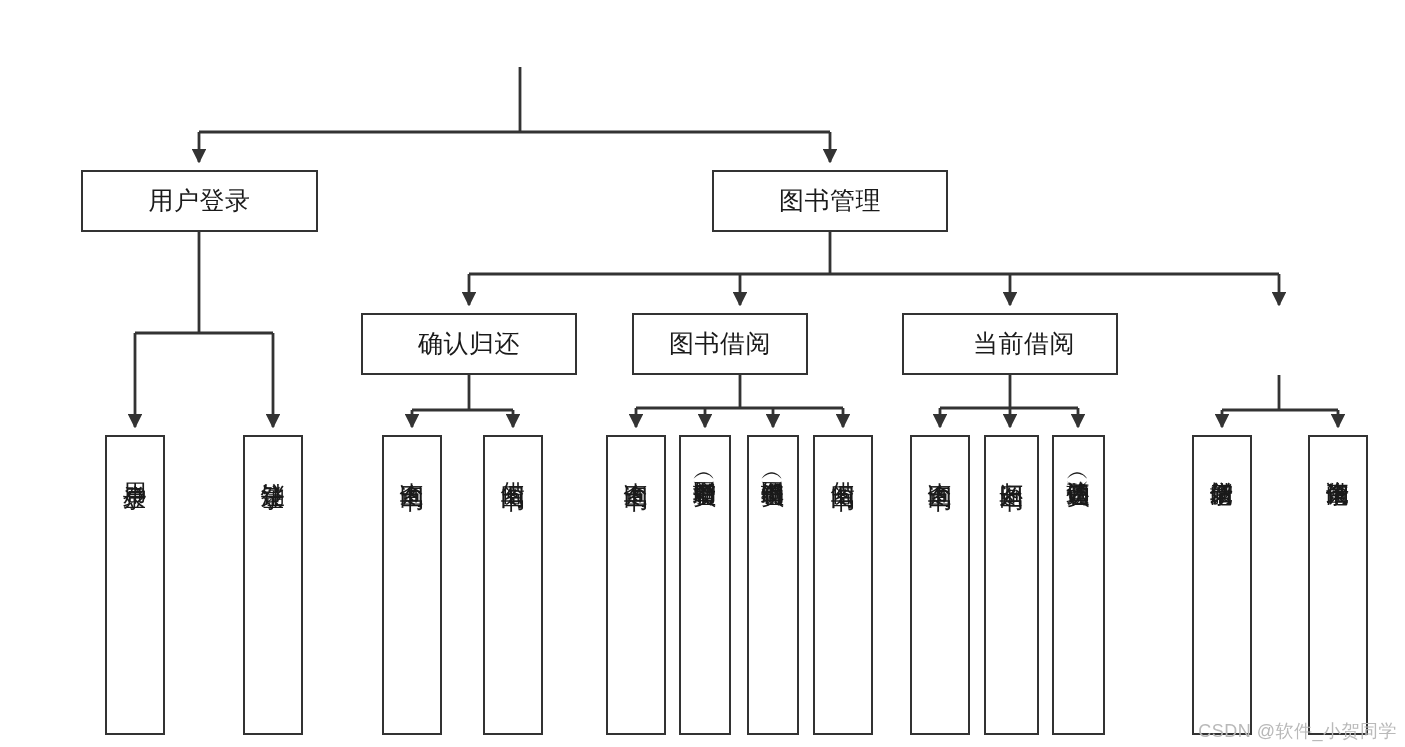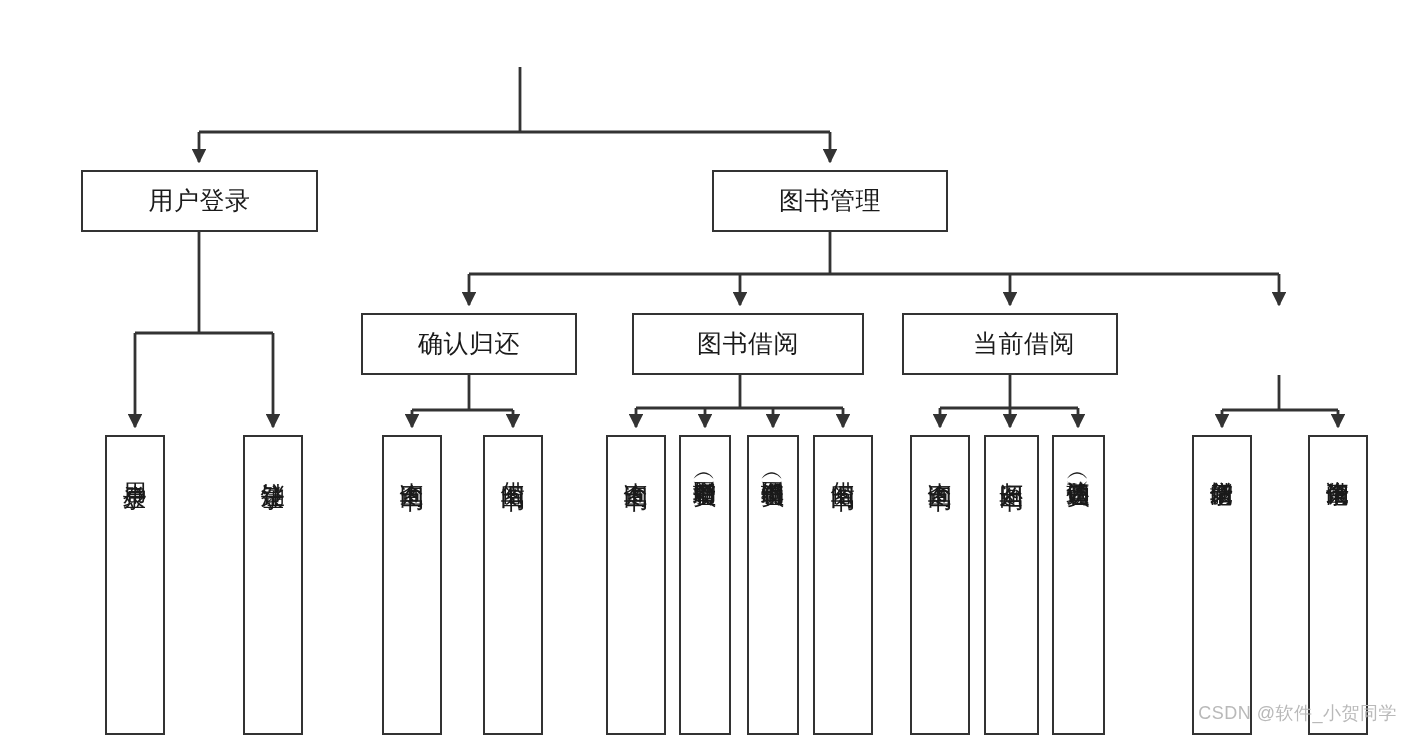--- a/index.html
+++ b/index.html
@@ -66,21 +66,21 @@
     white-space: nowrap;
   }
   .node.v.tight .node-label {
     font-size: 23px;
     line-height: 1.22;
     letter-spacing: 0.5px;
   }
   #watermark {
     position: absolute;
     right: 8px;
-    bottom: 22px;
+    bottom: 4px;
     font-size: 18px;
     color: #b9b9b9;
     letter-spacing: 0.5px;
     z-index: 5;
     white-space: nowrap;
   }
 </style>
 </head>
 <body>
 
@@ -142,21 +142,21 @@
   </div>
 
   <div class="node h" style="left:712px; top:170px; width:236px; height:62px;">
     <span class="node-label">图书管理</span>
   </div>
 
   <div class="node h" style="left:361px; top:313px; width:216px; height:62px;">
     <span class="node-label">确认归还</span>
   </div>
 
-  <div class="node h" style="left:632px; top:313px; width:232px; height:62px;">
+  <div class="node h" style="left:632px; top:313px; width:176px; height:62px;">
     <span class="node-label">图书借阅</span>
   </div>
 
   <div class="node h" style="left:902px; top:313px; width:216px; height:62px;padding-left:28px;">
     <span class="node-label">当前借阅</span>
   </div>
 
 
   <div class="node v" style="left:105px; top:435px; width:60px; height:300px;">
     <span class="node-label">用户登录</span>

